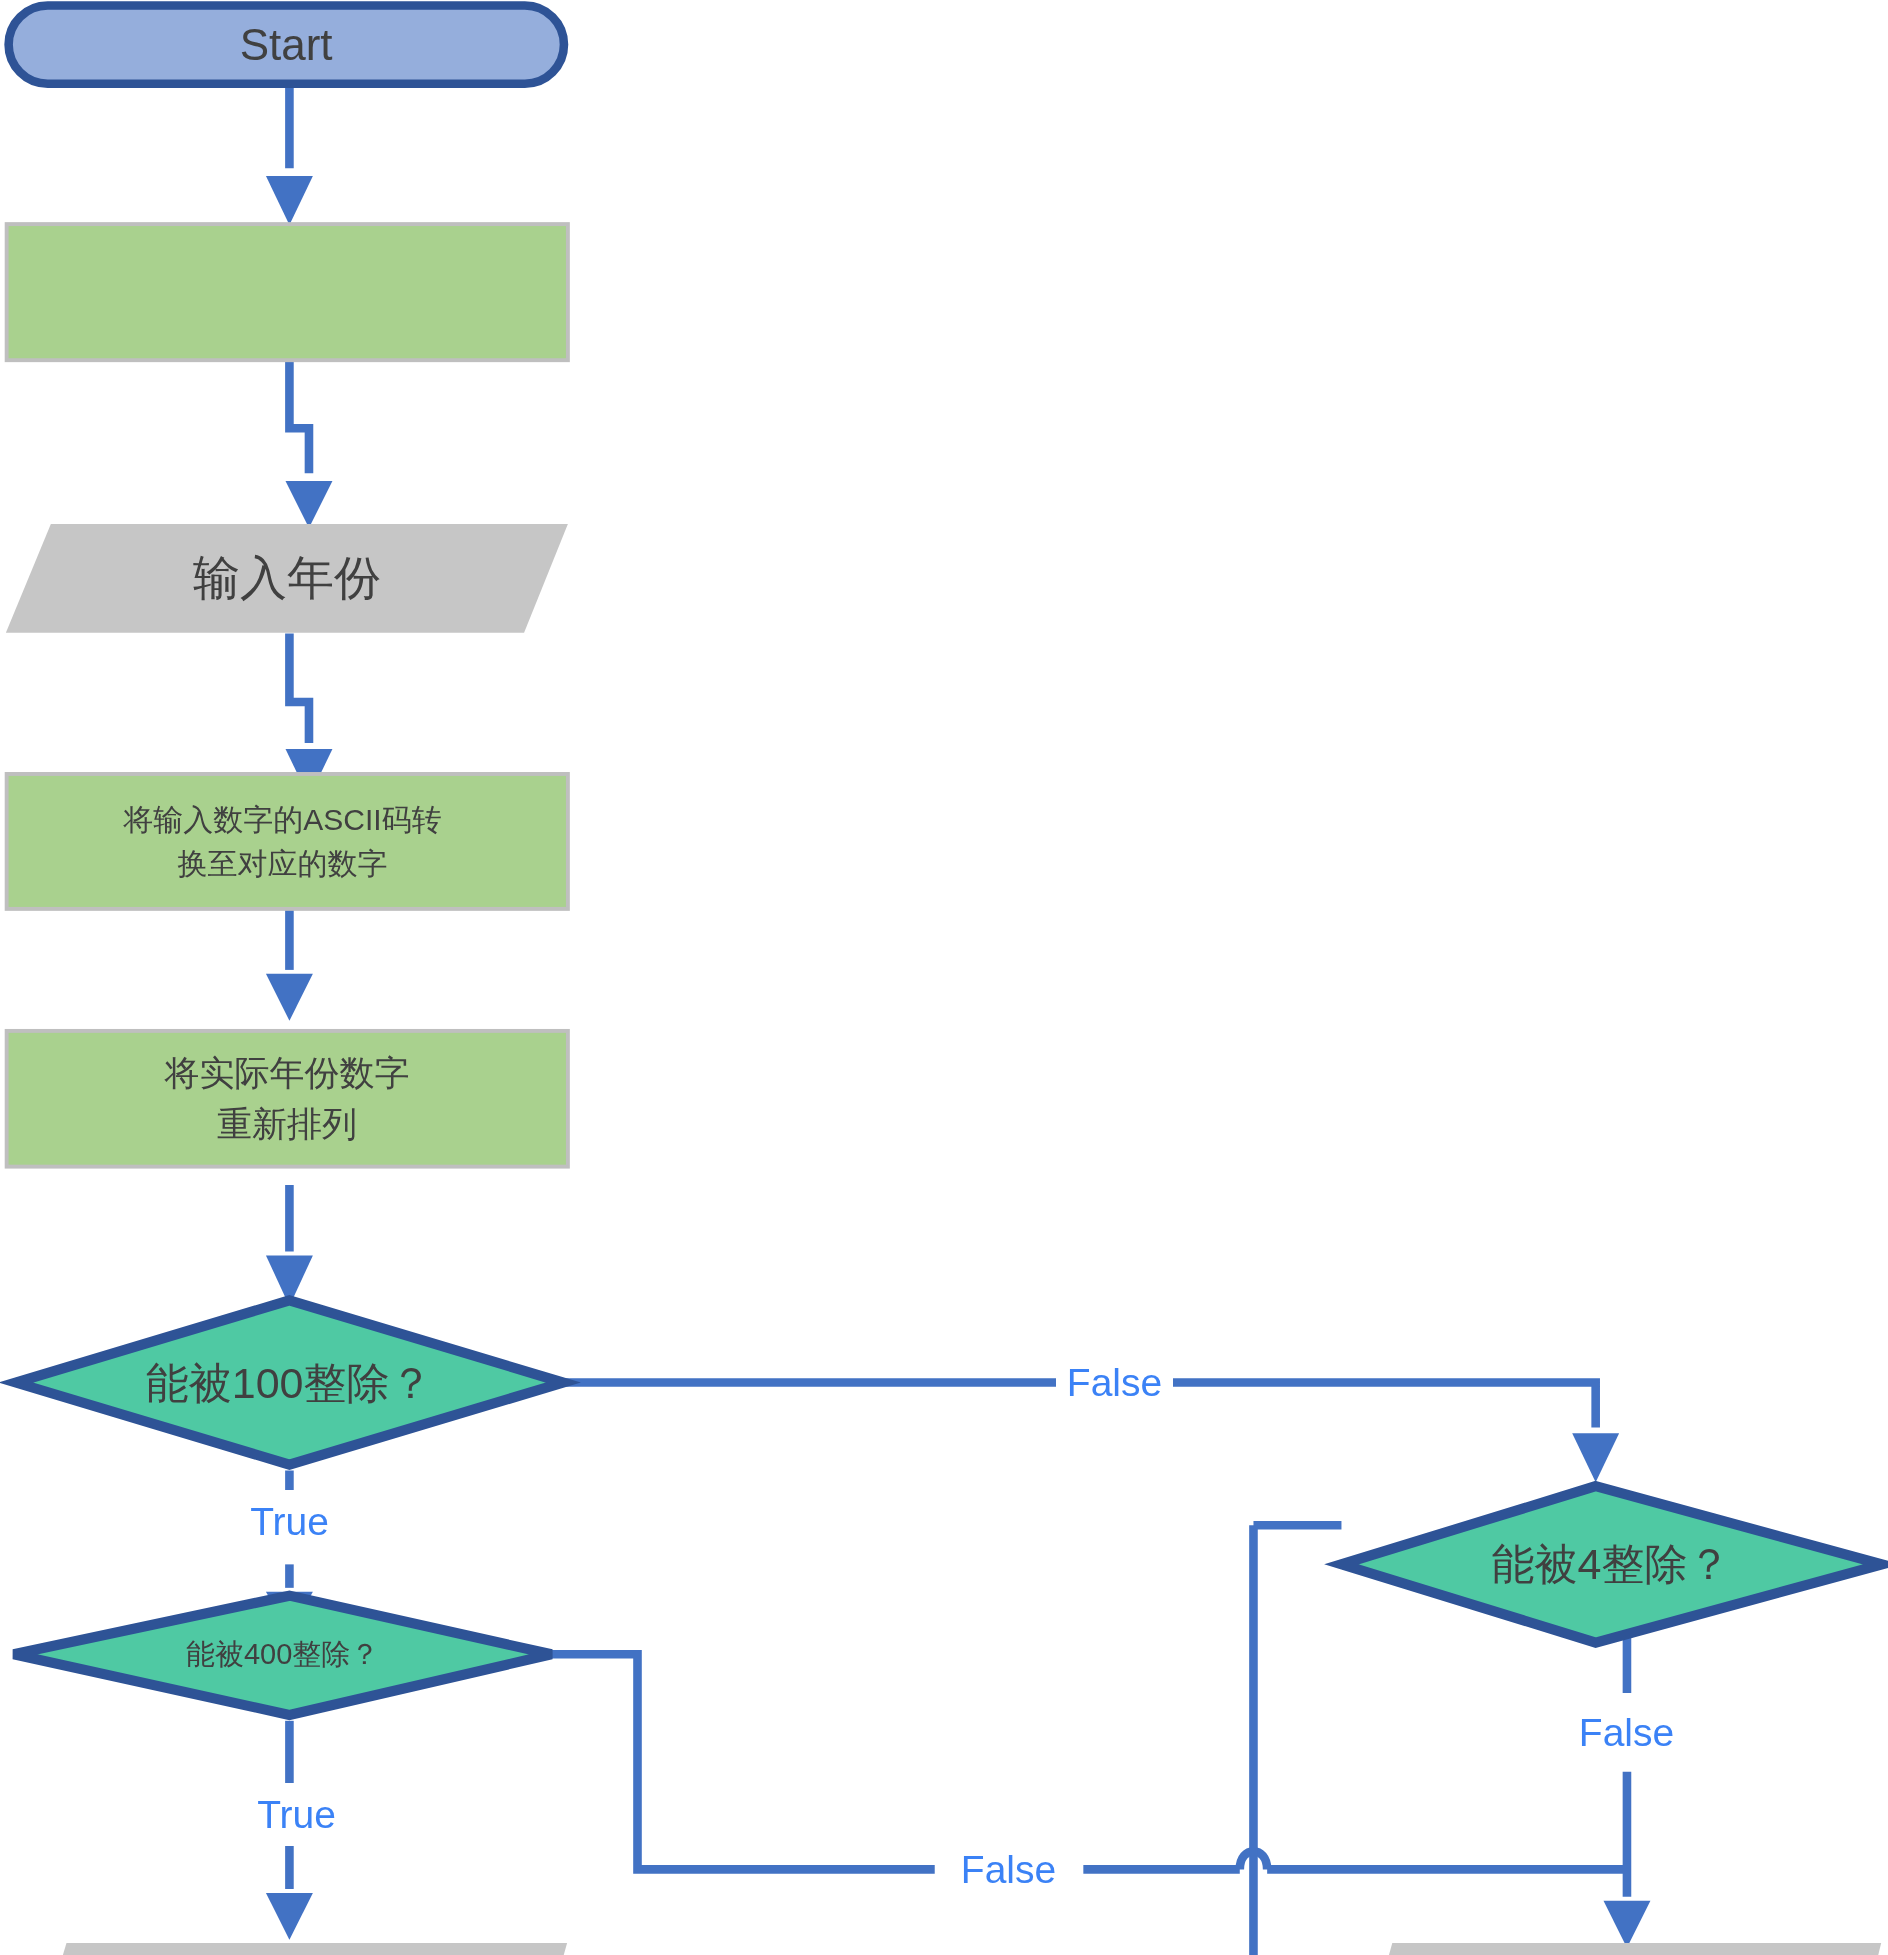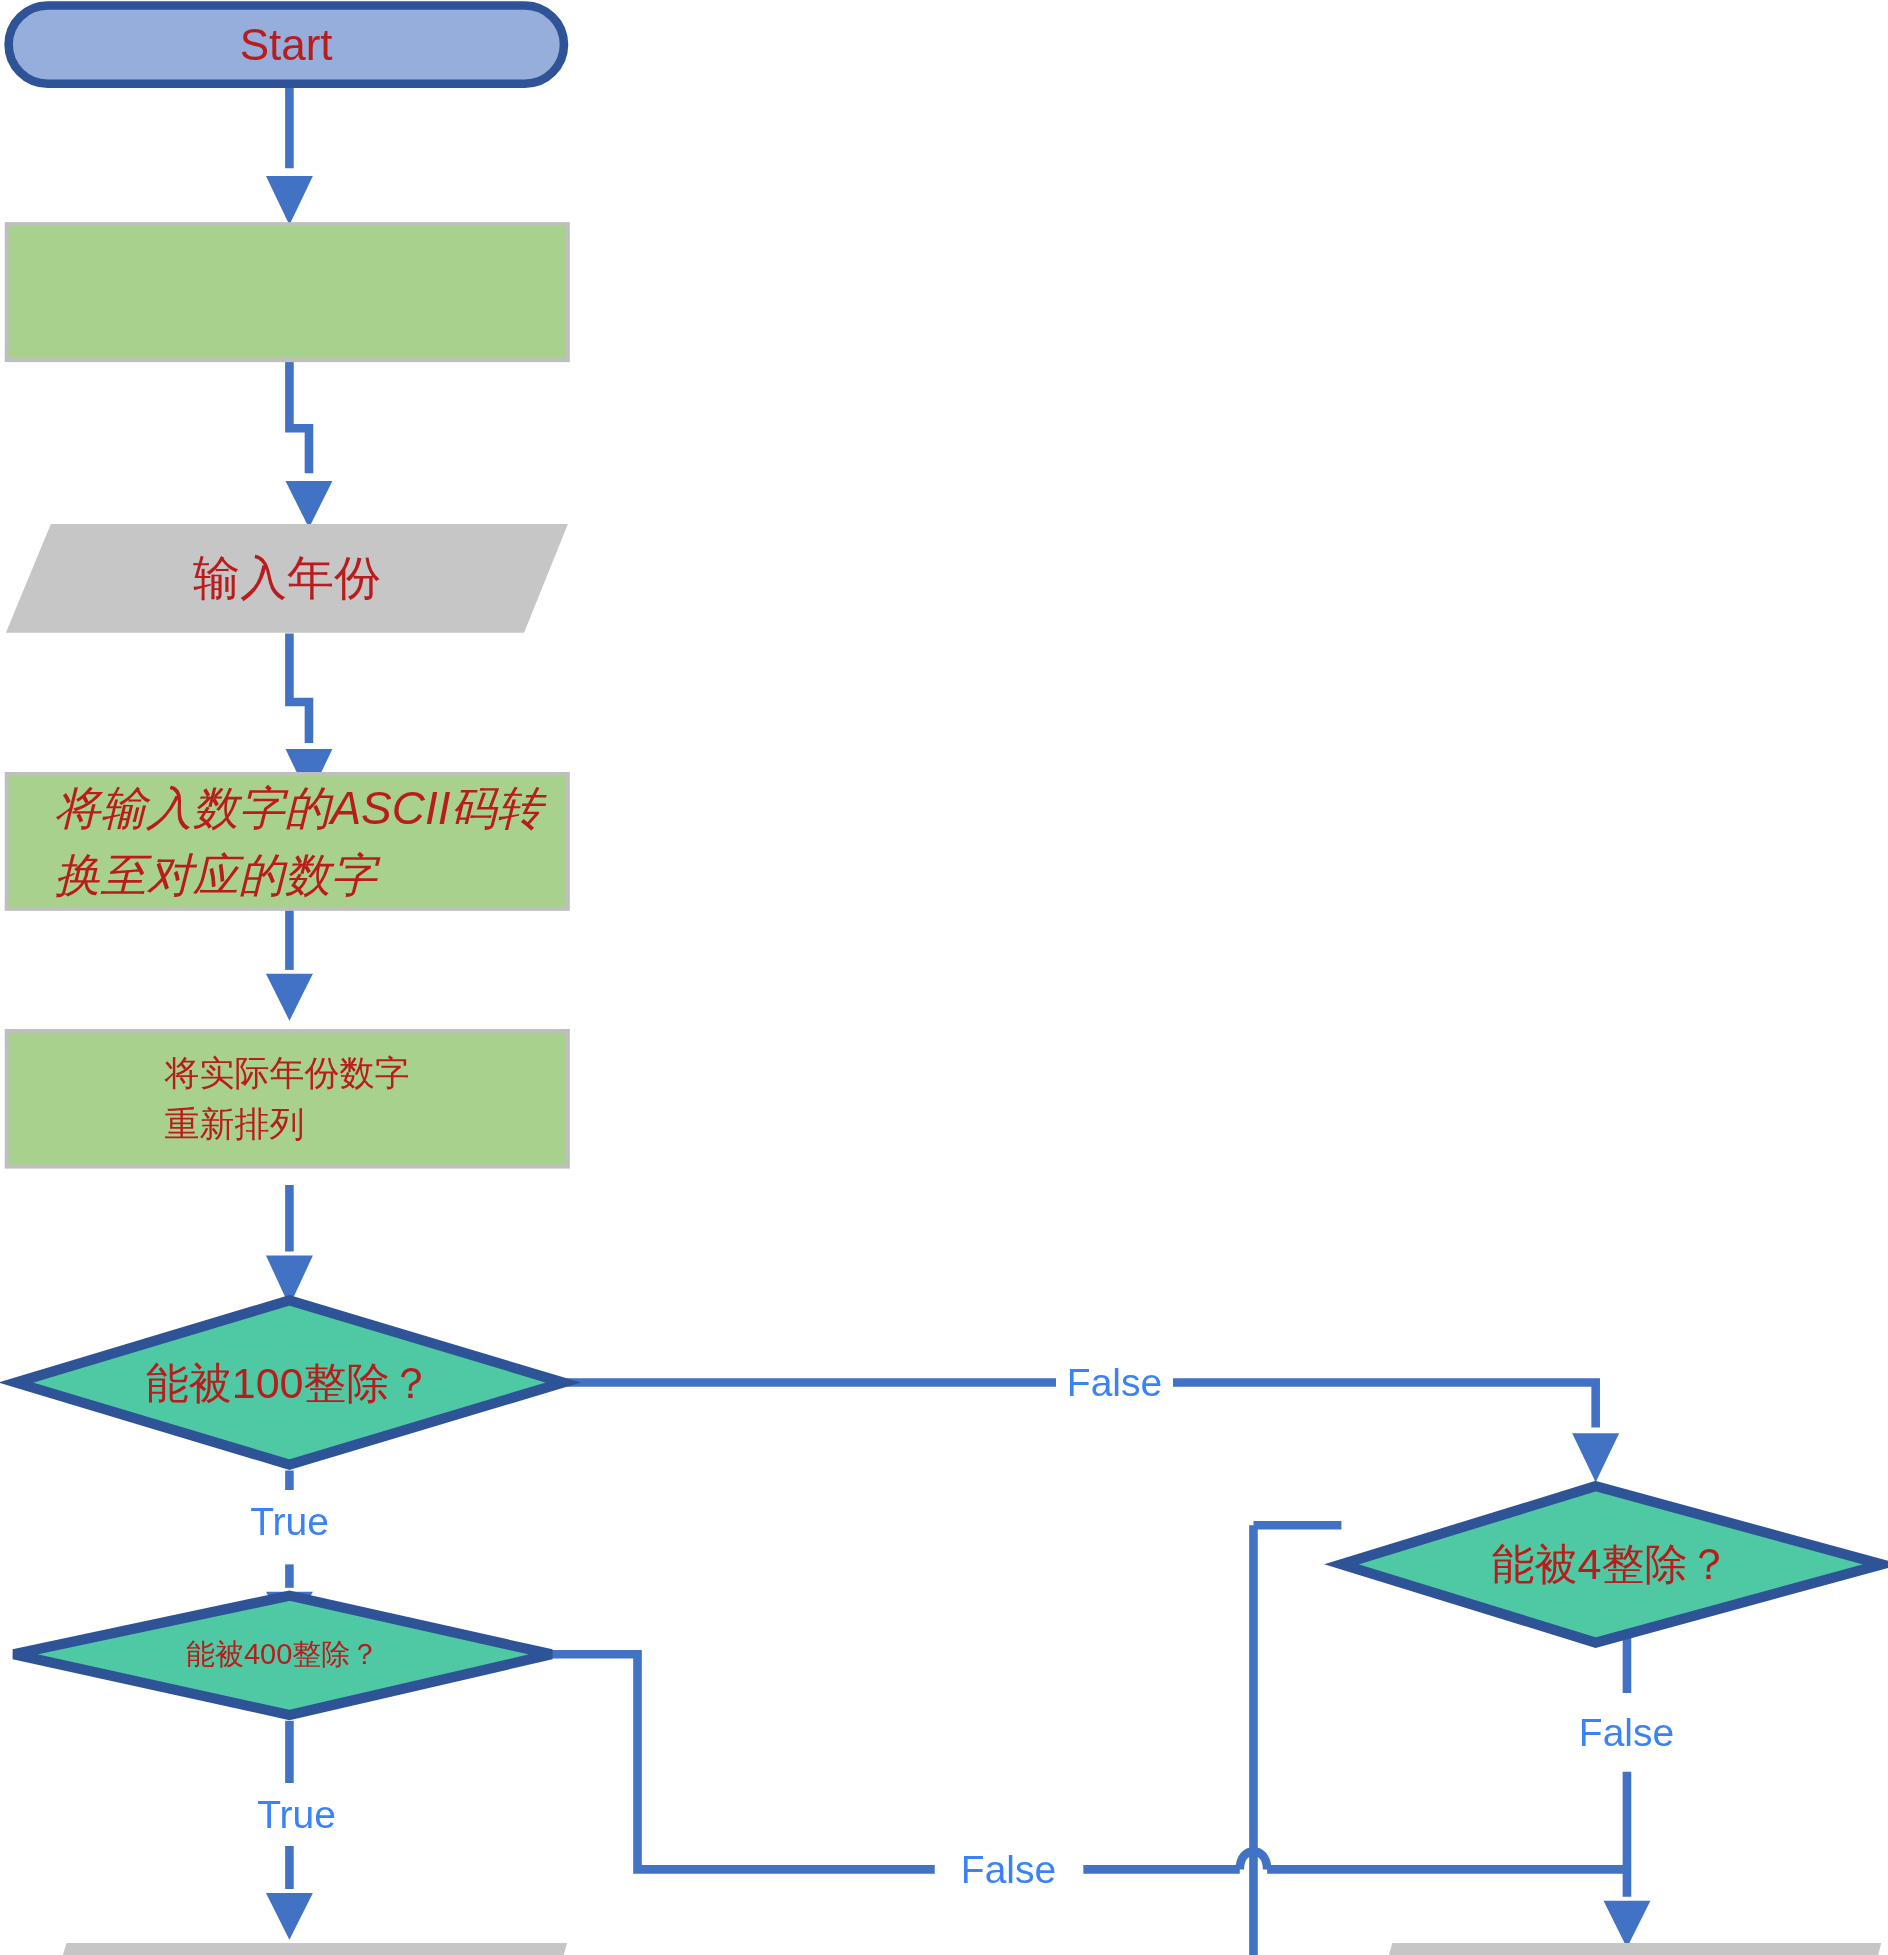--- a/index.html
+++ b/index.html
@@ -4,21 +4,22 @@
 <style>
   html,body{margin:0;padding:0;background:#ffffff;}
   body{font-family:"Liberation Sans","DejaVu Sans",sans-serif;}
   #canvas{position:relative;width:1889px;height:2327px;background:#ffffff;overflow:hidden;}
   svg.layer{position:absolute;left:0;top:0;width:1889px;height:2327px;}
   .node-text{
     position:absolute;
     display:flex;
     align-items:center;
     justify-content:center;
-    color:#b91c1c;
+    text-align:center;
+    color:#404040;
     pointer-events:none;
     line-height:1.45;
     white-space:pre-line;
     font-weight:400;
   }
   .edge-label{
     position:absolute;
     color:#3b82f6;
     background:#ffffff;
     display:flex;
@@ -116,21 +117,21 @@
     <polygon points="3560,4968 4810,4968 4705,5398 3440,5398" fill="#C6C6C6" stroke="none"></polygon>
 
     <rect x="22" y="5678" width="1420" height="200" rx="100" ry="100" fill="#95AEDC" stroke="#2E5396" stroke-width="22"></rect>
   </svg>
 
   <div class="node-text" style="left:8.6px;top:5.5px;width:555px;height:78px;font-size:44px;">Start</div>
 
 
   <div class="node-text" style="left:5.9px;top:524px;width:562px;height:109px;font-size:47px;">输入年份</div>
 
-  <div class="node-text" style="left:18px;top:774px;width:561px;height:135px;font-size:46px;font-style:italic;">将输入数字的ASCII码转
+  <div class="node-text" style="left:2px;top:774px;width:561px;height:135px;font-size:30px;">将输入数字的ASCII码转
 换至对应的数字</div>
 
   <div class="node-text" style="left:6.6px;top:1031px;width:561px;height:136px;font-size:35px;">将实际年份数字
 重新排列</div>
 
   <div class="node-text" style="left:15.6px;top:1330px;width:547px;height:106px;font-size:43px;">能被100整除？</div>
 
   <div class="node-text" style="left:1341px;top:1513px;width:540px;height:102px;font-size:43px;">能被4整除？</div>
 
   <div class="node-text" style="left:13.7px;top:1607px;width:538px;height:94px;font-size:29px;">能被400整除？</div>

